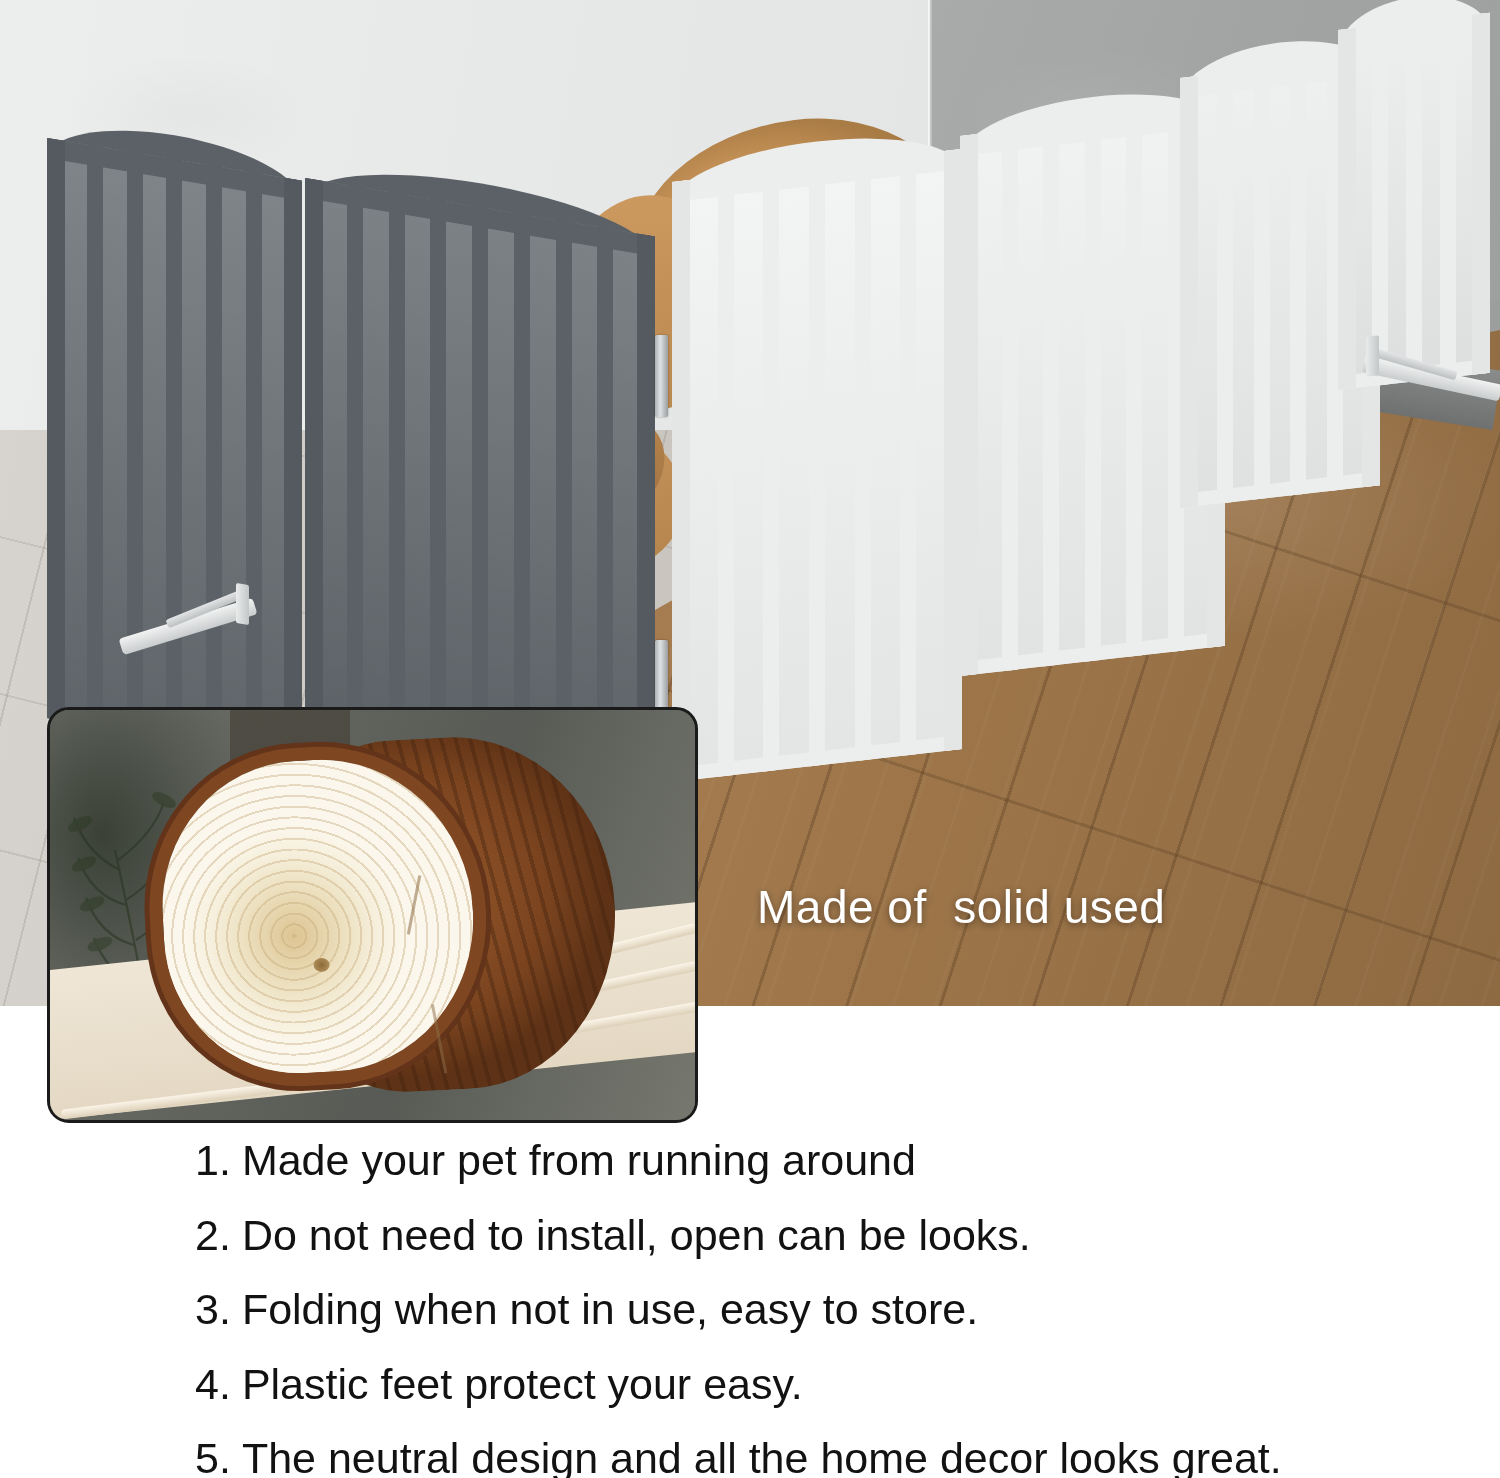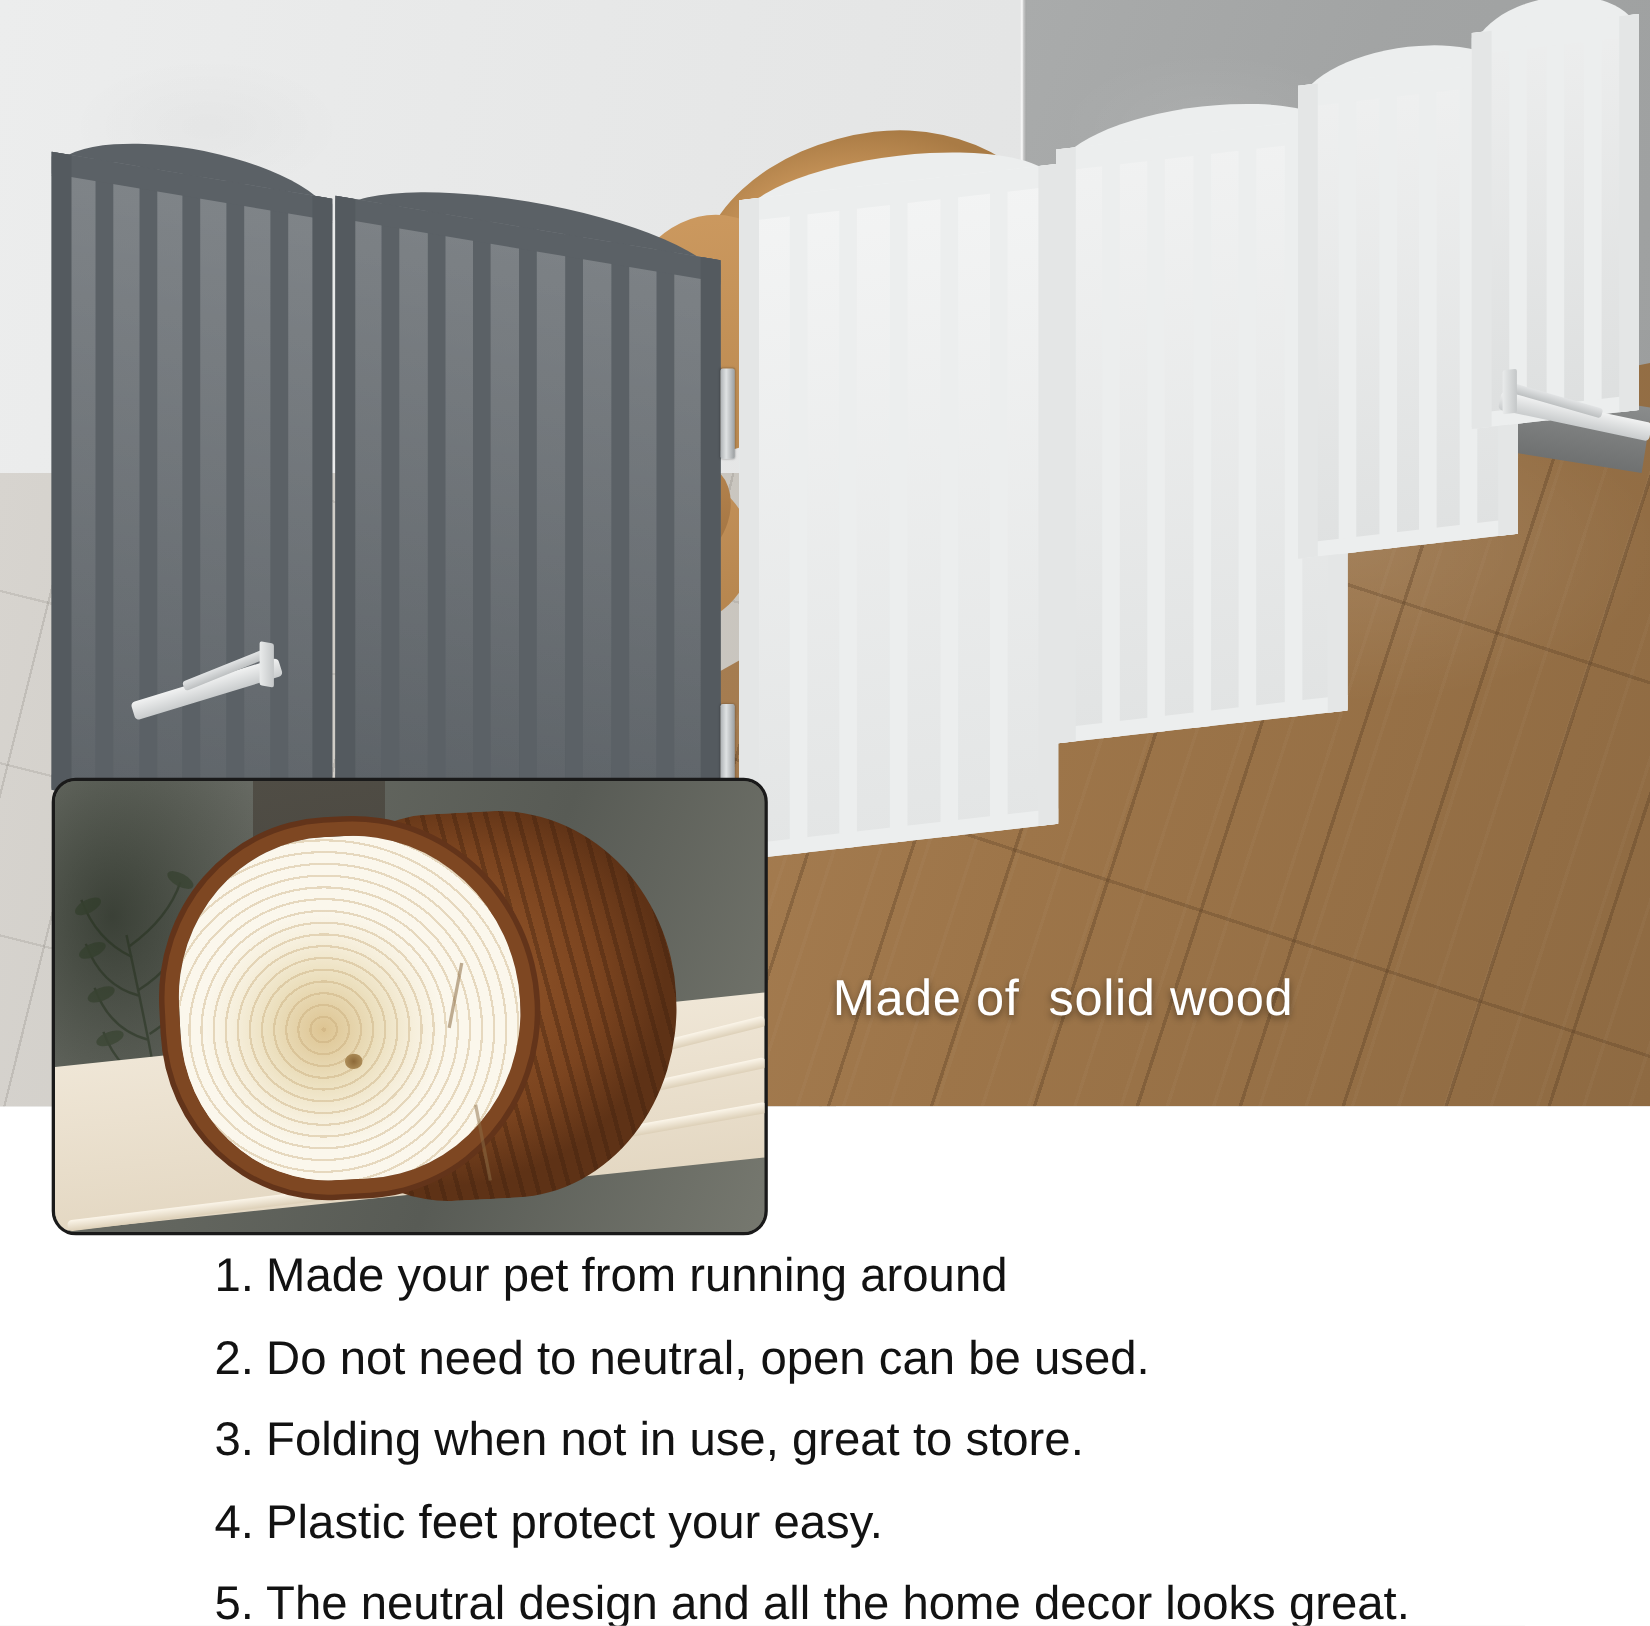--- a/index.html
+++ b/index.html
@@ -475,21 +475,21 @@
       <div class="post" style="left:118px;top:8px;transform:skewY(9deg);"></div>
     </div>
     <div class="foot" style="left:1362px;top:344px;">
       <div class="bar" style="left:0;top:26px;transform:rotate(12deg);"></div>
       <div class="brace" style="left:12px;top:16px;transform:rotate(16deg);"></div>
       <div class="post" style="left:4px;top:-8px;transform:skewY(-6deg);"></div>
     </div>
 
   </div>
 
-  <div class="made-of">Made of  solid wood</div>
+  <div class="made-of">Made of  solid used</div>
 
 </div>
 
 <div class="inset">
   <div class="inset-bg"></div>
   <div class="inset-wallpanel"></div>
 
   <svg class="inset-plant" viewBox="0 0 190 330">
     <g stroke="#23301c" stroke-width="2.2" fill="none" opacity="0.9">
       <path d="M95 330 C 85 250, 70 180, 55 110"></path>
@@ -530,26 +530,26 @@
 
 <div class="features">
 
   <div class="feature">
     <span class="num">1.</span>
     <span class="txt">Made your pet from running around</span>
   </div>
 
   <div class="feature">
     <span class="num">2.</span>
-    <span class="txt">Do not need to neutral, open can be used.</span>
+    <span class="txt">Do not need to install, open can be looks.</span>
   </div>
 
   <div class="feature">
     <span class="num">3.</span>
-    <span class="txt">Folding when not in use, great to store.</span>
+    <span class="txt">Folding when not in use, easy to store.</span>
   </div>
 
   <div class="feature">
     <span class="num">4.</span>
     <span class="txt">Plastic feet protect your easy.</span>
   </div>
 
   <div class="feature">
     <span class="num">5.</span>
     <span class="txt">The neutral design and all the home decor looks great.</span>

